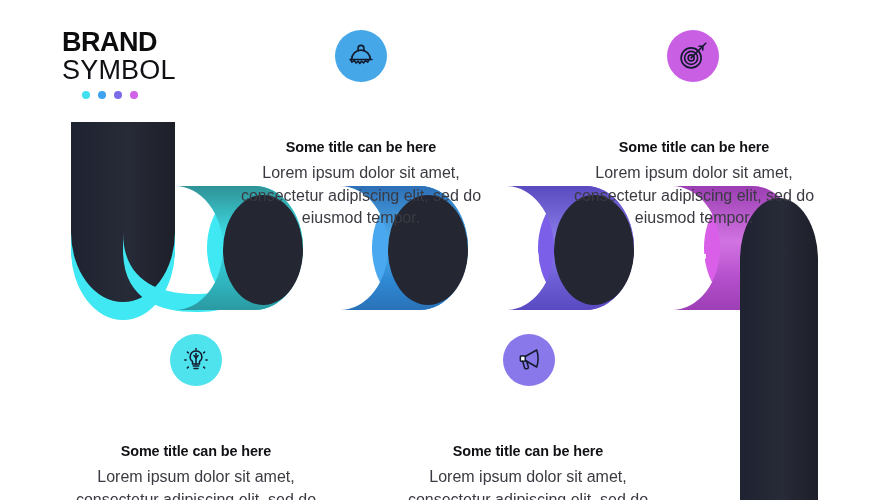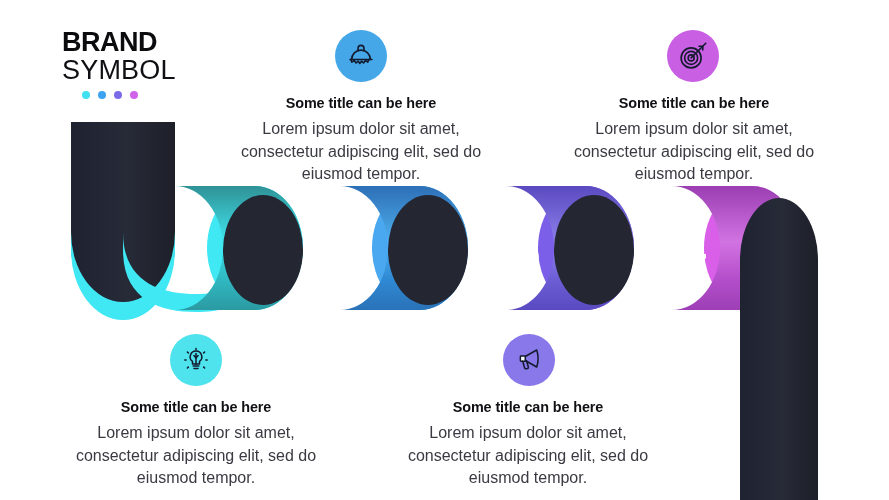--- a/index.html
+++ b/index.html
@@ -71,20 +71,21 @@
     align-items: center;
     justify-content: center;
   }
   .icon-bubble svg { display: block; }
 
   
   .txt-block {
     position: absolute;
     width: 250px;
     text-align: center;
+    margin-top: 44px;
   }
   .txt-block .t-title {
     font-size: 14.4px;
     font-weight: 700;
     color: #111115;
     letter-spacing: -0.1px;
     line-height: 1.25;
     margin-bottom: 6px;
   }
   .txt-block .t-desc {

